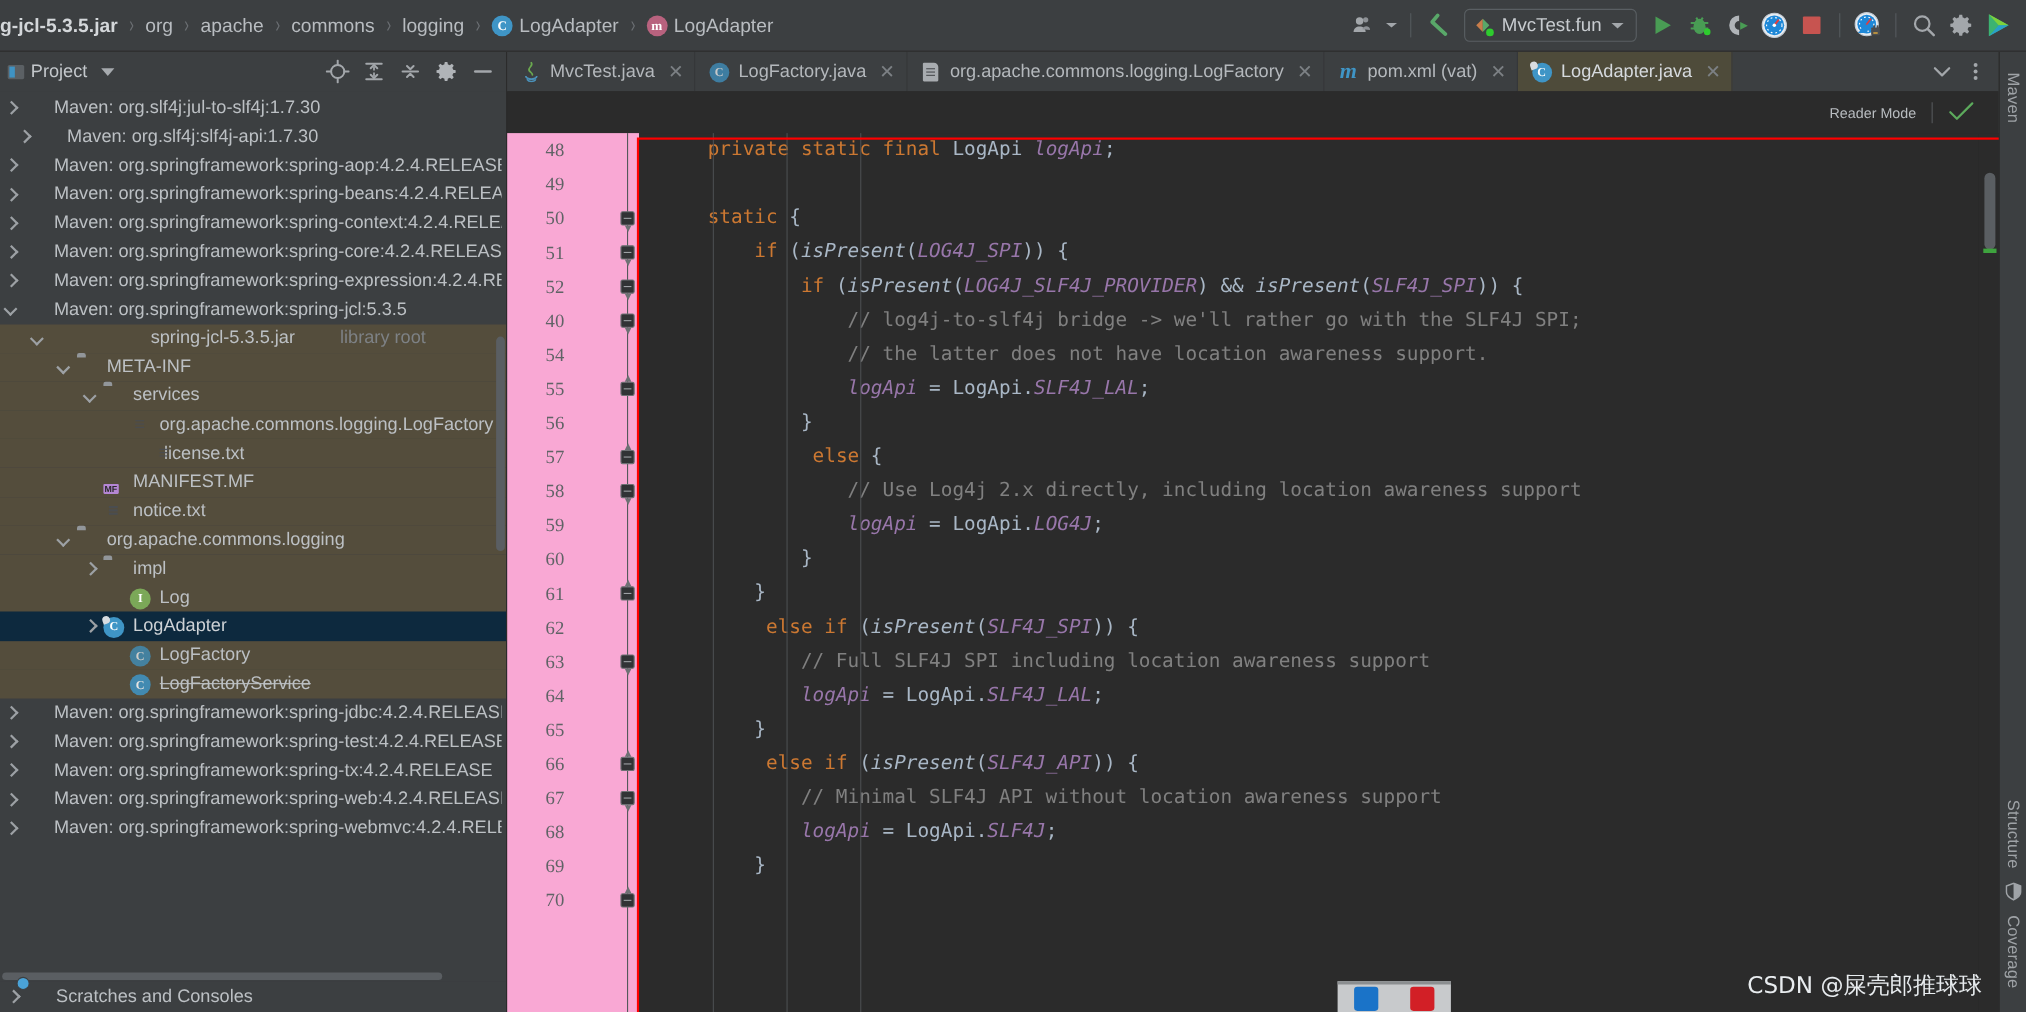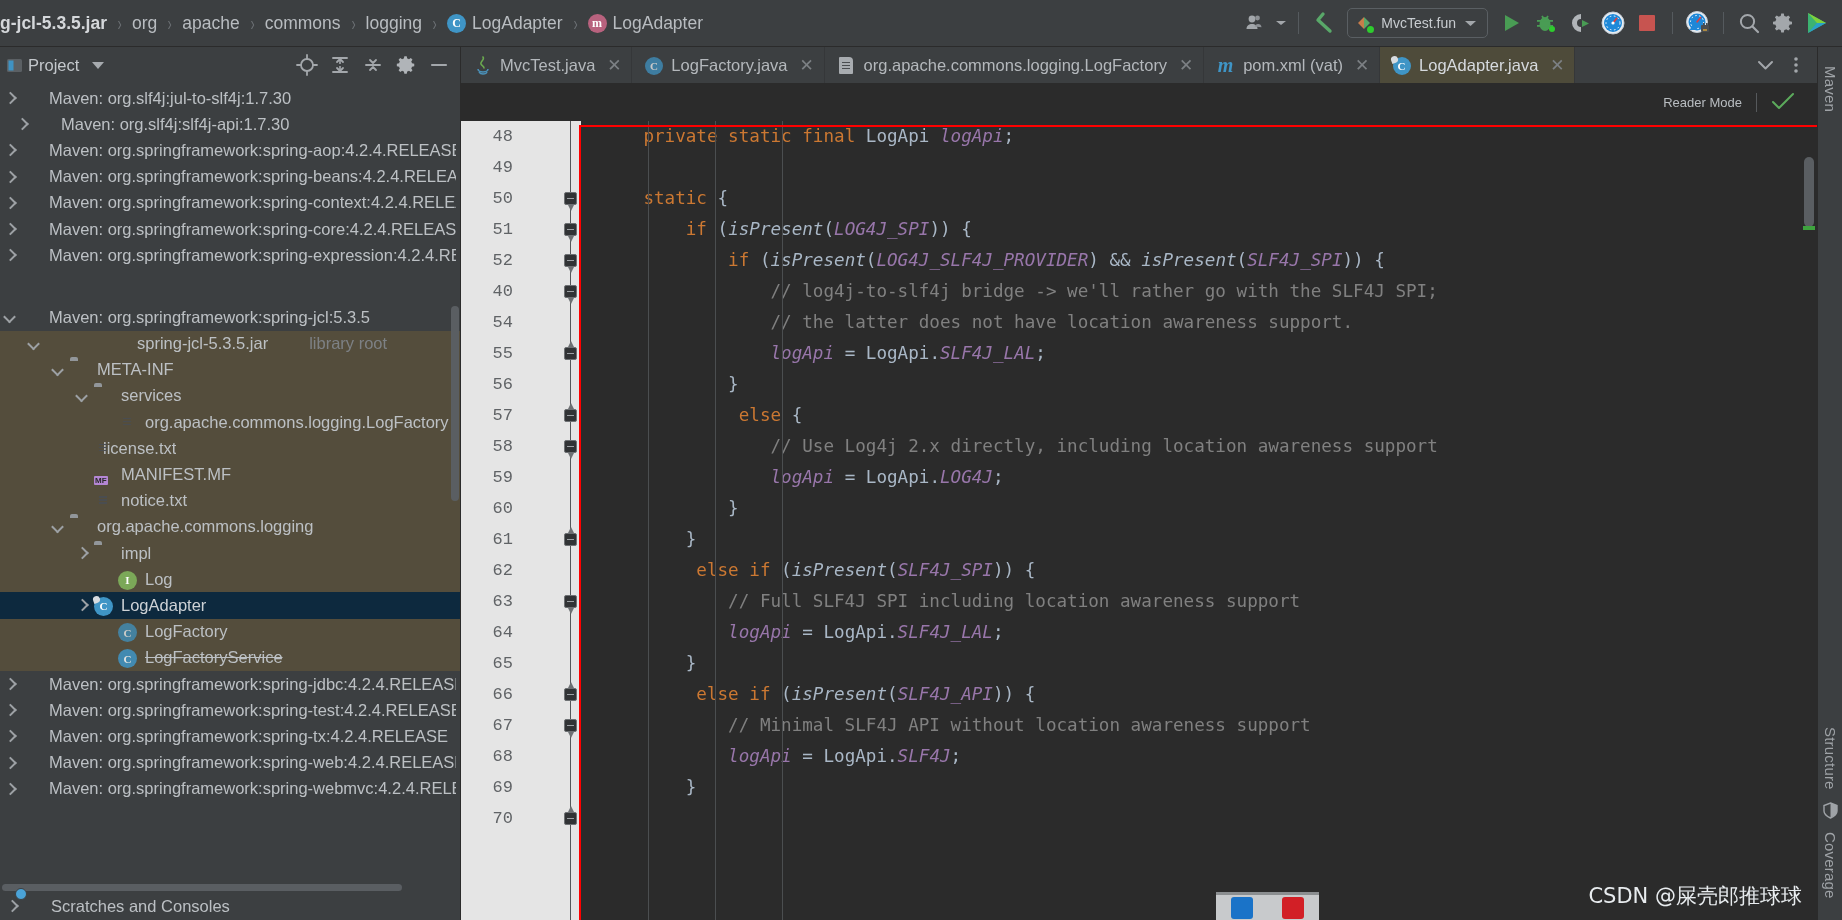--- a/index.html
+++ b/index.html
@@ -42,21 +42,21 @@
     width: 34px; height: 34px; display: flex; align-items: center; justify-content: center;
     border-radius: 4px; cursor: pointer; position: relative;
   }
   .nav-sep { width: 1px; height: 22px; background: #555a5e; margin: 0 8px; }
 
   .run-config {
     display: flex; align-items: center; gap: 8px; height: 30px;
     border: 1px solid #5a5f63; border-radius: 5px; padding: 0 10px 0 7px;
     margin: 0 6px; cursor: pointer;
   }
-  .run-config-label { color: #c8ccd0; font-size: 14px; }
+  .run-config-label { color: #c8ccd0; font-size: 17px; }
 
   
   .main { flex: 1 1 auto; display: flex; min-height: 0; }
 
   
   .project-pane {
     width: 461px; flex: 0 0 461px; background: #3c3f41;
     display: flex; flex-direction: column; min-height: 0;
     border-right: 1px solid #2b2b2b;
   }
@@ -190,22 +190,22 @@
 
   .reader-bar {
     height: 38px; flex: 0 0 38px; background: #2b2b2b; display: flex;
     align-items: center; justify-content: flex-end; padding-right: 22px; gap: 14px;
   }
   .reader-label { color: #b9bdc1; font-size: 13px; }
   .reader-sep { width: 1px; height: 19px; background: #56595c; }
 
   .code-wrap { flex: 1 1 auto; display: flex; min-height: 0; position: relative; overflow: hidden; background: #2b2b2b; }
   .gutter {
-    width: 120px; flex: 0 0 120px; background: #e5e5e5; position: relative;
-    font-family: Liberation Mono, monospace; font-size: 17px; color: #606366;
+    width: 120px; flex: 0 0 120px; background: #f9a8d4; position: relative;
+    font-family: Liberation Serif, serif; font-size: 17px; color: #606366;
   }
   .gutter-row { height: 31px; display: flex; align-items: center; position: relative; }
   .gutter-num { width: 56px; text-align: right; padding-right: 4px; }
   .fold {
     position: absolute; left: 103px; width: 13px; height: 13px;
     border: 1px solid #6e7174; border-radius: 2px; display: flex;
     align-items: center; justify-content: center; background: #313335;
   }
   .fold::before {
     content: ""; width: 7px; height: 1.5px; background: #9da1a5;
@@ -523,21 +523,21 @@
           <div class="tree-row" style="padding-left: 4px;">
             <span class="arrow right"></span>
             <span class="t-icon"><span class="ico-maven"></span></span>
             <span class="t-label">Maven: org.springframework:spring-core:4.2.4.RELEASE</span>
           </div>
           <div class="tree-row" style="padding-left: 4px;">
             <span class="arrow right"></span>
             <span class="t-icon"><span class="ico-maven"></span></span>
             <span class="t-label">Maven: org.springframework:spring-expression:4.2.4.RELEA</span>
           </div>
-          <div class="tree-row" style="padding-left: 4px; margin-top: 36px;">
+          <div class="tree-row" style="padding-left: 4px;">
             <span class="arrow down"></span>
             <span class="t-icon"><span class="ico-maven"></span></span>
             <span class="t-label">Maven: org.springframework:spring-jcl:5.3.5</span>
           </div>
           <div class="tree-row hl" style="padding-left: 28px; gap: 32px;">
             <span class="arrow down"></span>
             <span class="t-icon"><span class="ico-jar"></span></span>
             <span class="t-label">spring-jcl-5.3.5.jar</span>
             <span class="t-sub">library root</span>
           </div>
@@ -549,21 +549,21 @@
           <div class="tree-row hl" style="padding-left: 76px;">
             <span class="arrow down"></span>
             <span class="t-icon"><span class="ico-folder"></span></span>
             <span class="t-label">services</span>
           </div>
           <div class="tree-row hl" style="padding-left: 100px;">
             <span class="arrow "></span>
             <span class="t-icon"><span class="ico-file"></span></span>
             <span class="t-label">org.apache.commons.logging.LogFactory</span>
           </div>
-          <div class="tree-row hl" style="padding-left: 58px; text-align: right;">
+          <div class="tree-row hl" style="padding-left: 104px; text-align: right;">
             <span class="arrow "></span>
             <span class="t-icon"><span class="ico-file"></span></span>
             <span class="t-label">license.txt</span>
           </div>
           <div class="tree-row hl" style="padding-left: 76px;">
             <span class="arrow "></span>
             <span class="t-icon"><span class="ico-mf"></span></span>
             <span class="t-label">MANIFEST.MF</span>
           </div>
           <div class="tree-row hl" style="padding-left: 76px;">

